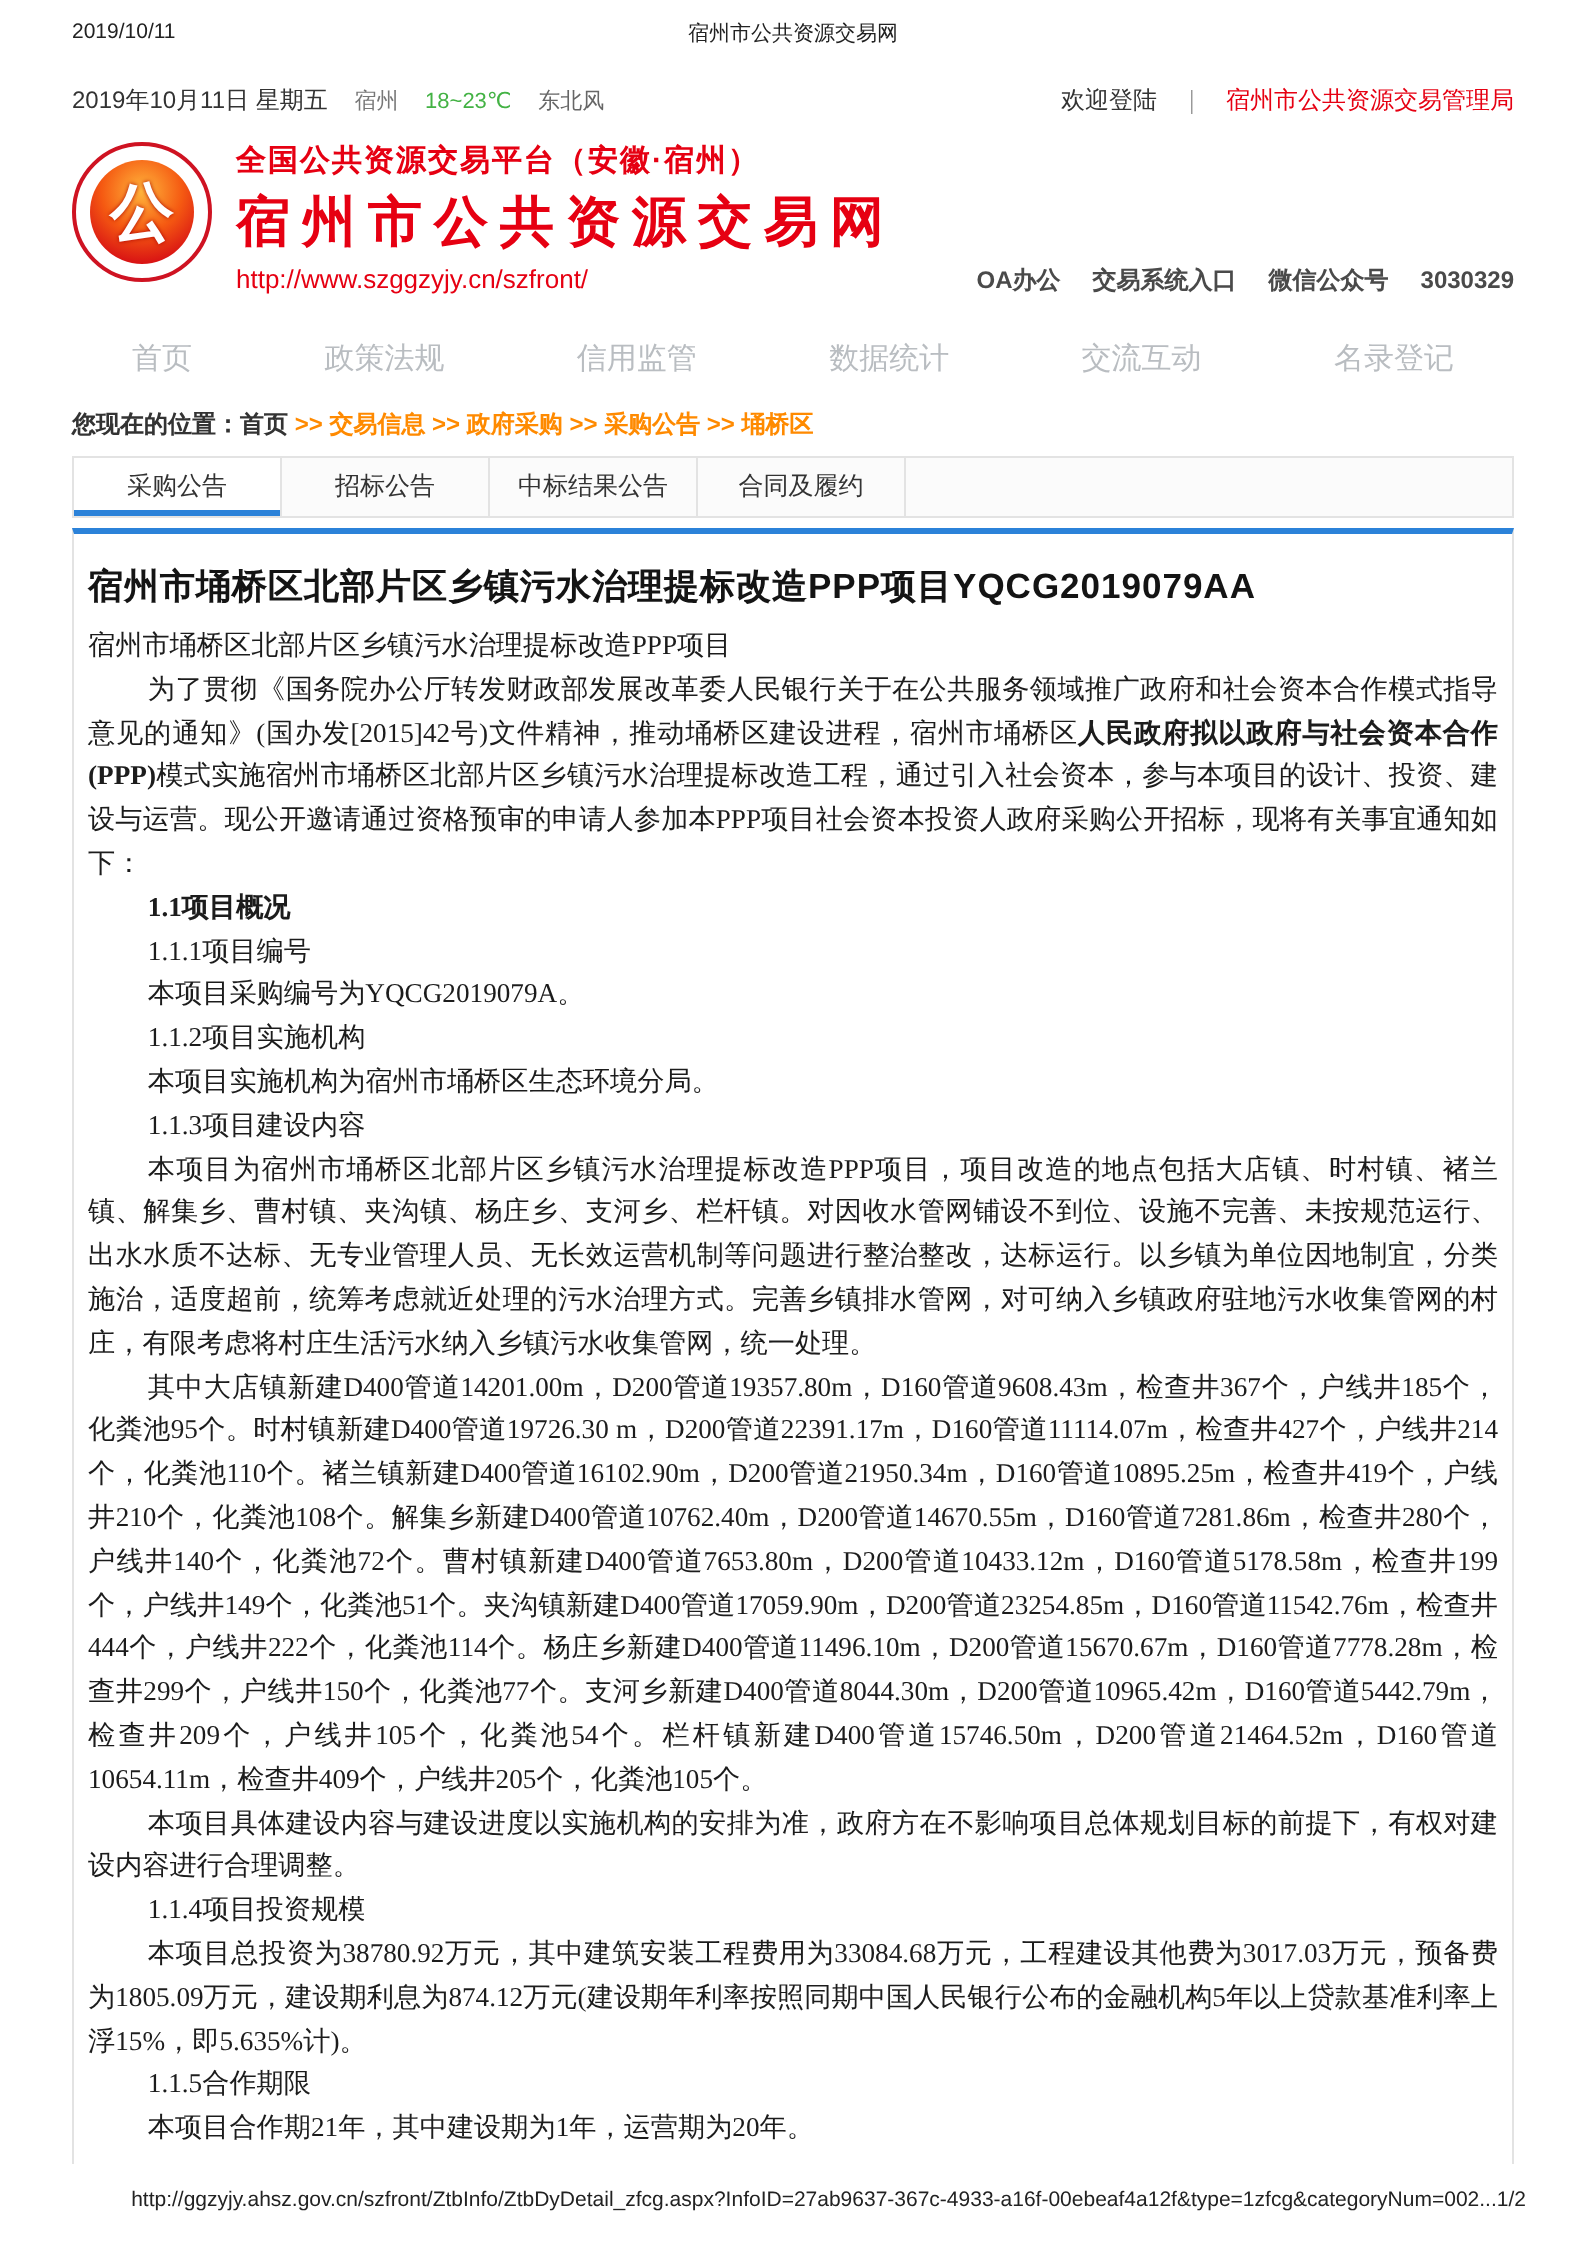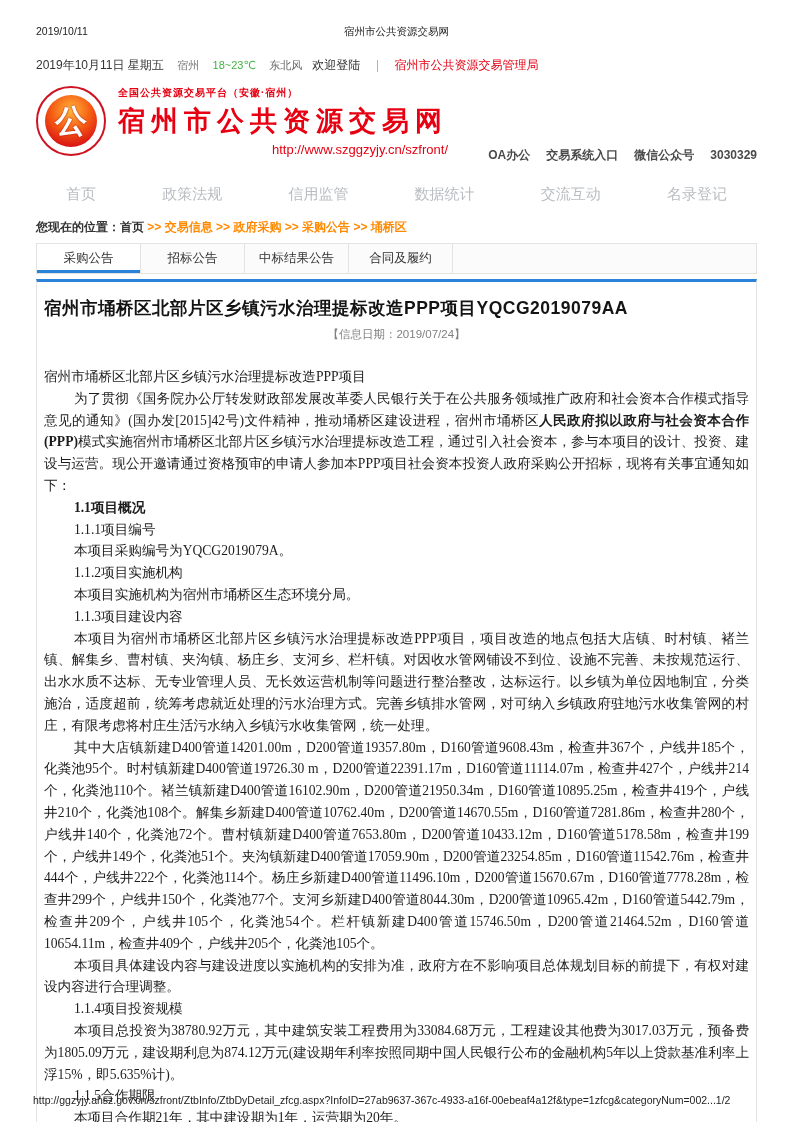--- a/index.html
+++ b/index.html
@@ -1,47 +1,47 @@
 <!DOCTYPE html>
 <html><head>
 <meta charset="utf-8">
 <style>
   html,body{margin:0;padding:0;background:#fff;}
   body{width:793px;height:1122px;position:relative;overflow:hidden;
        font-family:"Liberation Sans","DejaVu Sans",sans-serif;color:#333;}
-  .page{position:absolute;inset:0;padding:10px 36px 0;box-sizing:border-box;margin-top:15px;}
+  .page{position:absolute;inset:0;padding:10px 36px 0;box-sizing:border-box;}
 
   
   .print-meta{font-size:10.5px;color:#222;position:relative;height:15px;}
   .print-meta .center-abs{position:absolute;left:50%;transform:translateX(-50%);top:0;}
   .print-foot{position:absolute;left:33px;right:30px;bottom:16px;display:flex;
-              justify-content:flex-start;font-size:10.5px;color:#222;}
+              justify-content:flex-end;font-size:10.5px;color:#222;}
 
   
-  .topbar{display:flex;justify-content:flex-start;align-items:center;margin-top:17px;font-size:12px;}
+  .topbar{display:flex;justify-content:space-between;align-items:center;margin-top:17px;font-size:12px;}
   .topbar-left span{margin-right:10px;}
   .topbar .city{color:#777;font-size:11px;}
   .topbar .weather{color:#43b244;font-size:11px;}
   .topbar .wind{color:#666;font-size:11px;}
   .topbar-right{color:#333;}
   .topbar-right .sep{color:#999;margin:0 8px;}
   .org-link{color:#e60012;cursor:pointer;}
 
   
   .masthead{display:flex;align-items:flex-start;margin-top:12px;height:80px;}
   .logo{width:70px;height:70px;border-radius:50%;border:2px solid #cf1322;background:#fff;
         display:flex;align-items:center;justify-content:center;flex:0 0 auto;box-sizing:border-box;}
   .logo-inner{width:52px;height:52px;border-radius:50%;
         background:radial-gradient(circle at 50% 30%,#ffb63c 0%,#f55a12 45%,#d91414 80%);
         color:#fff;font-weight:bold;font-size:32px;line-height:52px;text-align:center;
         text-shadow:0 0 2px #a00;}
   .brand{margin-left:12px;color:#e60012;}
-  .brand-line1{font-size:10px;font-weight:bold;letter-spacing:1px;}
+  .brand-line1{font-size:15px;font-weight:bold;letter-spacing:1px;}
   .brand-line2{font-size:27px;font-weight:bold;letter-spacing:6px;margin-top:3px;}
-  .brand-line3{font-size:13px;text-align:right;margin-top:3px;}
+  .brand-line3{font-size:13px;text-align:left;margin-top:3px;}
   .quick{margin-left:auto;align-self:flex-end;margin-bottom:2px;font-size:12px;color:#4a4a4a;}
   .quick span{margin-left:16px;font-weight:bold;}
 
   
   .nav{display:flex;justify-content:space-between;margin-top:16px;padding:0 30px;
        font-size:15px;color:#b9bdc1;height:24px;align-items:center;}
   .nav-item{cursor:pointer;}
 
   
   .breadcrumb{margin-top:13px;font-size:12px;font-weight:bold;color:#333;height:18px;}
@@ -117,21 +117,20 @@
 
   <div class="tabs" id="tabs">
       <div class="tab active">采购公告</div>
       <div class="tab">招标公告</div>
       <div class="tab">中标结果公告</div>
       <div class="tab">合同及履约</div>
     </div>
 
   <div class="article">
     <h1>宿州市埇桥区北部片区乡镇污水治理提标改造PPP项目YQCG2019079AA</h1>
-    <div class="info-date">【信息日期：2019/07/24】</div>
     <div id="blocks">
         <p class="bk-center"><span>宿州市埇桥区北部片区乡镇污水治理提标改造PPP项目</span></p>
         <p class="bk-p"><span>为了贯彻《国务院办公厅转发财政部发展改革委人民银行关于在公共服务领域推广政府和社会资本合作模式指导意见的通知》(国办发[2015]42号)文件精神，推动埇桥区建设进程，宿州市埇桥区</span><b>人民政府拟以政府与社会资本合作(PPP)</b><span>模式实施宿州市埇桥区北部片区乡镇污水治理提标改造工程，通过引入社会资本，参与本项目的设计、投资、建设与运营。现公开邀请通过资格预审的申请人参加本PPP项目社会资本投资人政府采购公开招标，现将有关事宜通知如下：</span></p>
         <p class="bk-h"><b>1.1项目概况</b></p>
         <p class="bk-p"><span>1.1.1项目编号</span></p>
         <p class="bk-p"><span>本项目采购编号为YQCG2019079A。</span></p>
         <p class="bk-p"><span>1.1.2项目实施机构</span></p>
         <p class="bk-p"><span>本项目实施机构为宿州市埇桥区生态环境分局。</span></p>
         <p class="bk-p"><span>1.1.3项目建设内容</span></p>
         <p class="bk-p"><span>本项目为宿州市埇桥区北部片区乡镇污水治理提标改造PPP项目，项目改造的地点包括大店镇、时村镇、褚兰镇、解集乡、曹村镇、夹沟镇、杨庄乡、支河乡、栏杆镇。对因收水管网铺设不到位、设施不完善、未按规范运行、出水水质不达标、无专业管理人员、无长效运营机制等问题进行整治整改，达标运行。以乡镇为单位因地制宜，分类施治，适度超前，统筹考虑就近处理的污水治理方式。完善乡镇排水管网，对可纳入乡镇政府驻地污水收集管网的村庄，有限考虑将村庄生活污水纳入乡镇污水收集管网，统一处理。</span></p>

